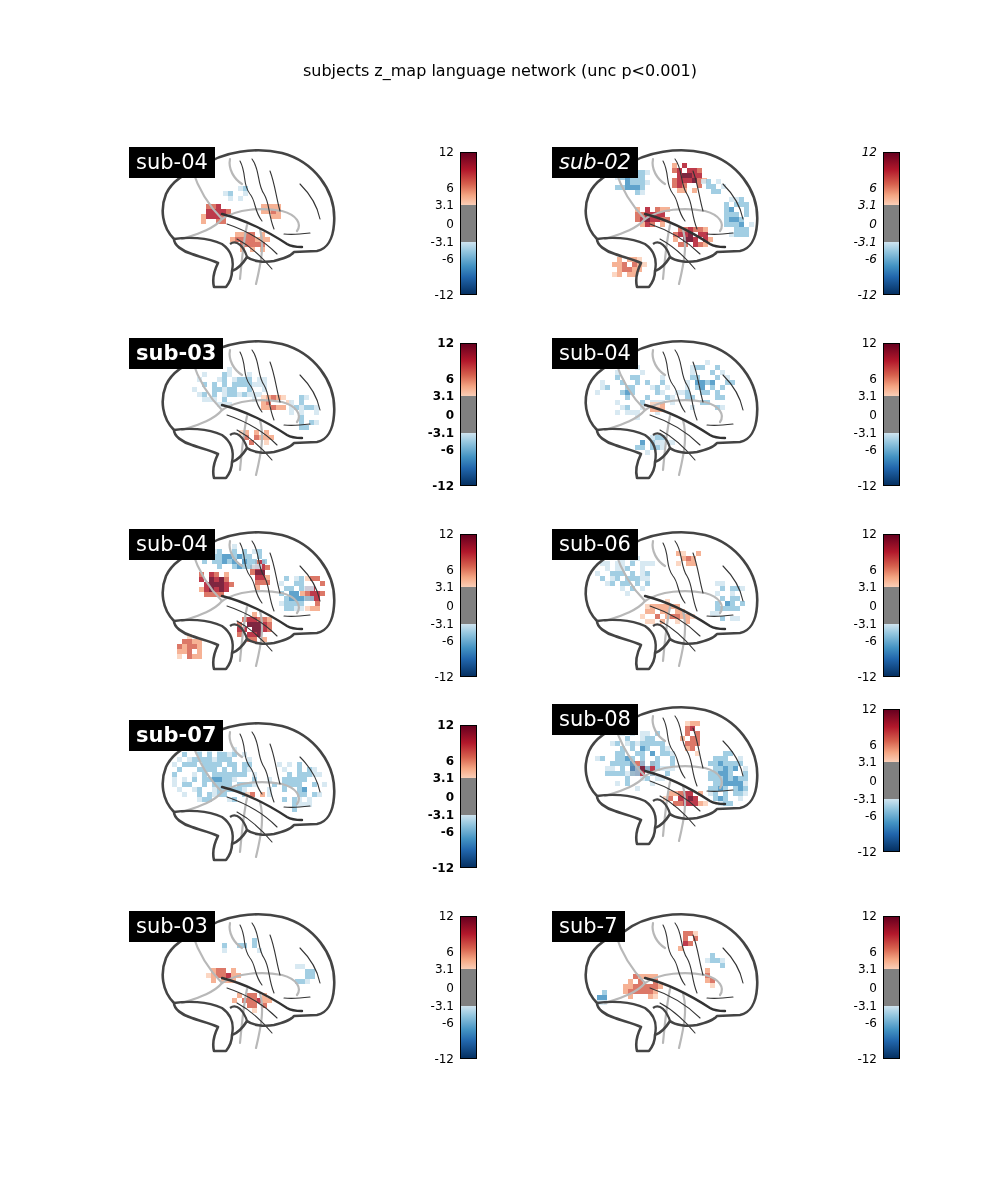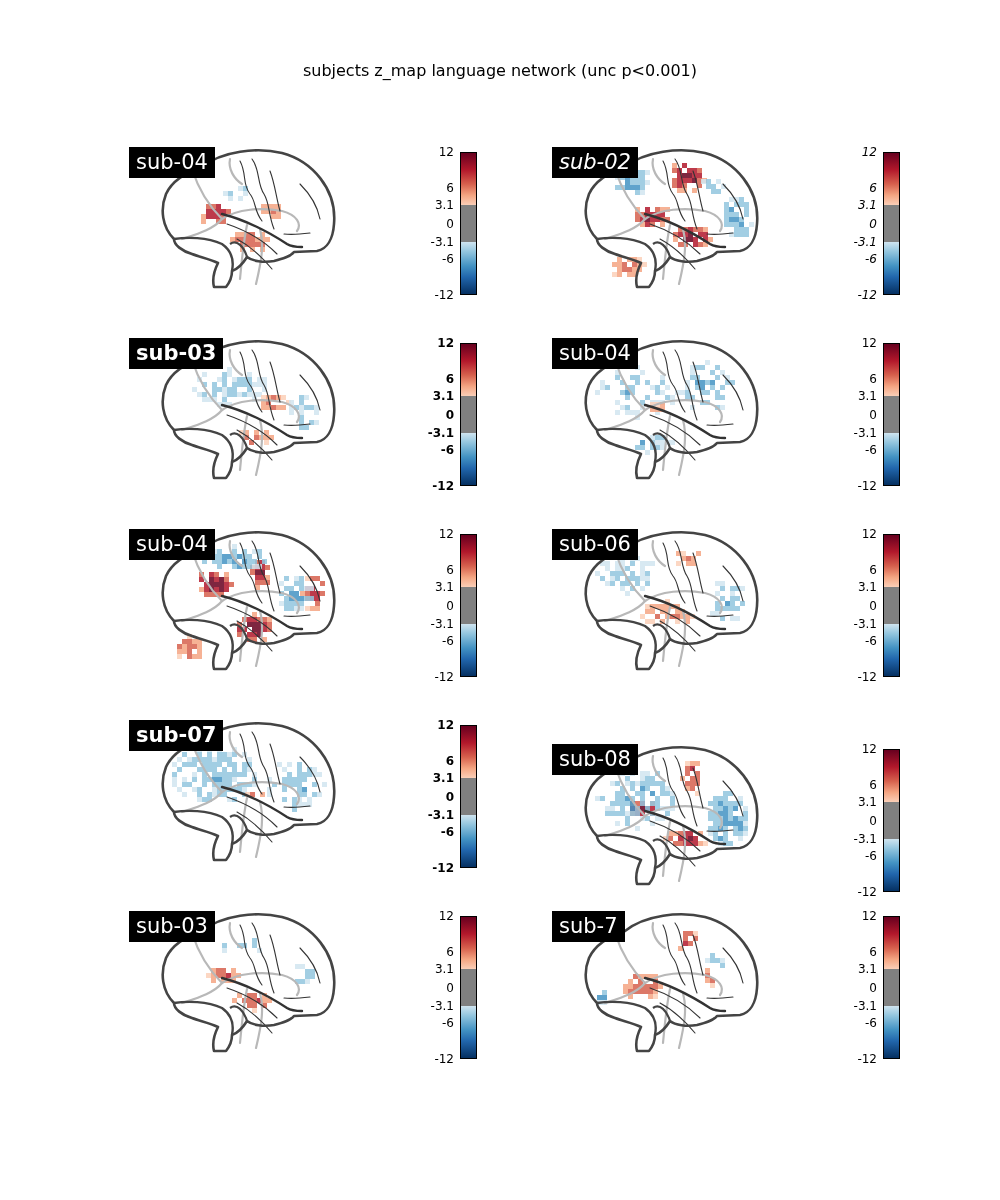--- a/index.html
+++ b/index.html
@@ -1129,21 +1129,21 @@
     <div class="ticks">
         <div class="tick" style="top: 13px; left: 290px; width: 42px;">12</div>
         <div class="tick" style="top: 48.75px; left: 290px; width: 42px;">6</div>
         <div class="tick" style="top: 66.053px; left: 290px; width: 42px;">3.1</div>
         <div class="tick" style="top: 84.5px; left: 290px; width: 42px;">0</div>
         <div class="tick" style="top: 102.947px; left: 290px; width: 42px;">-3.1</div>
         <div class="tick" style="top: 120.25px; left: 290px; width: 42px;">-6</div>
         <div class="tick" style="top: 156px; left: 290px; width: 42px;">-12</div>
       </div>
   </div>
-    <div class="panel" style="left: 545px; top: 736px;">
+    <div class="panel" style="left: 545px; top: 696px;">
     <svg class="brain" viewBox="0 0 190 160">
       <g class="voxels">
           <rect x="55" y="65" width="5" height="5" fill="rgb(244,165,130)" opacity="0.85"></rect>
           <rect x="55" y="70" width="5" height="5" fill="rgb(178,24,43)" opacity="0.85"></rect>
           <rect x="55" y="75" width="5" height="5" fill="rgb(214,96,77)" opacity="0.85"></rect>
           <rect x="60" y="65" width="5" height="5" fill="rgb(214,96,77)" opacity="0.85"></rect>
           <rect x="60" y="70" width="5" height="5" fill="rgb(178,24,43)" opacity="0.85"></rect>
           <rect x="60" y="75" width="5" height="5" fill="rgb(178,24,43)" opacity="0.85"></rect>
           <rect x="65" y="65" width="5" height="5" fill="rgb(178,24,43)" opacity="0.85"></rect>
           <rect x="65" y="70" width="5" height="5" fill="rgb(103,0,31)" opacity="0.85"></rect>

